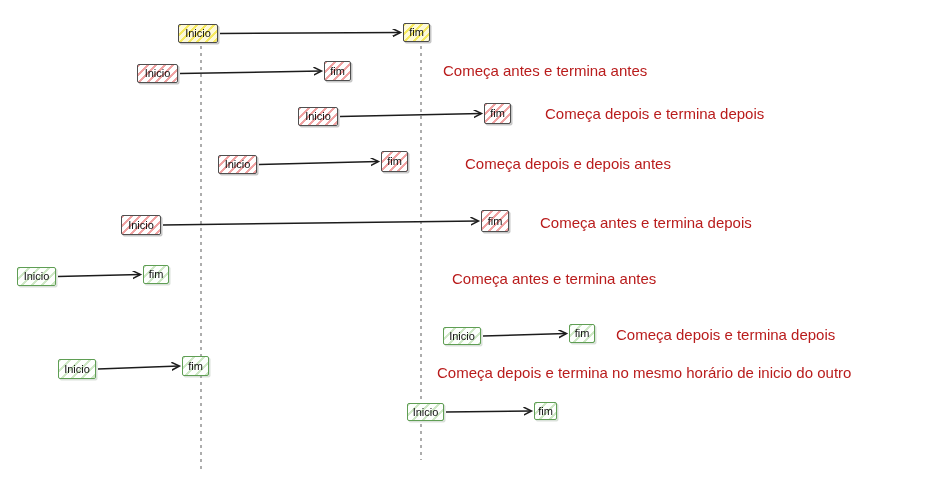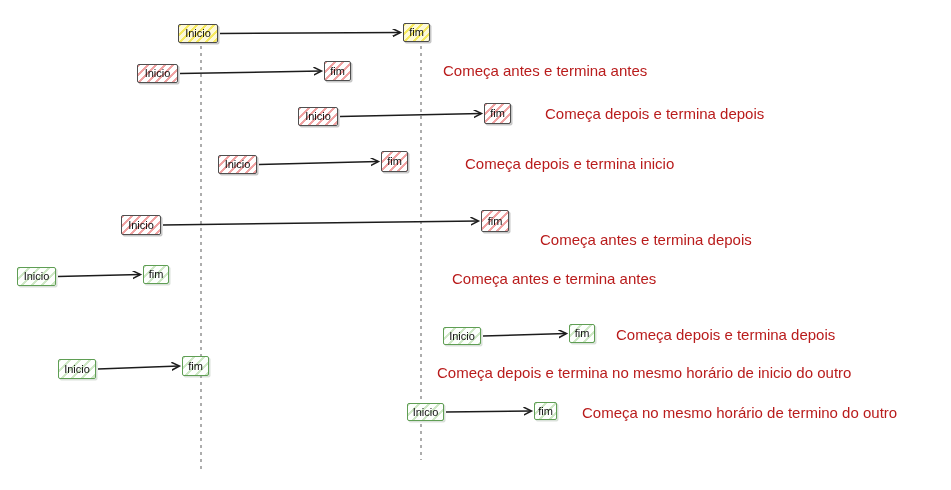--- a/index.html
+++ b/index.html
@@ -67,30 +67,29 @@
       <div class="box yellow" style="left: 178px; top: 24px; width: 40px; height: 19px;">Inicio</div>
       <div class="box yellow" style="left: 403px; top: 23px; width: 27px; height: 19px;">fim</div>
       <div class="box red" style="left: 137px; top: 64px; width: 41px; height: 19px;">Inicio</div>
       <div class="box red" style="left: 324px; top: 61px; width: 27px; height: 20px;">fim</div>
       <div class="caption" style="left: 443px; top: 62px;">Começa antes e termina antes</div>
       <div class="box red" style="left: 298px; top: 107px; width: 40px; height: 19px;">Inicio</div>
       <div class="box red" style="left: 484px; top: 103px; width: 27px; height: 21px;">fim</div>
       <div class="caption" style="left: 545px; top: 105px;">Começa depois e termina depois</div>
       <div class="box red" style="left: 218px; top: 155px; width: 39px; height: 19px;">Inicio</div>
       <div class="box red" style="left: 381px; top: 151px; width: 27px; height: 21px;">fim</div>
-      <div class="caption" style="left: 465px; top: 155px;">Começa depois e termina inicio</div>
+      <div class="caption" style="left: 465px; top: 155px;">Começa depois e depois antes</div>
       <div class="box red" style="left: 121px; top: 215px; width: 40px; height: 20px;">Inicio</div>
       <div class="box red" style="left: 481px; top: 210px; width: 28px; height: 22px;">fim</div>
-      <div class="caption" style="left: 540px; top: 214px; margin-top: 17px;">Começa antes e termina depois</div>
+      <div class="caption" style="left: 540px; top: 214px;">Começa antes e termina depois</div>
       <div class="box green" style="left: 17px; top: 267px; width: 39px; height: 19px;">Inicio</div>
       <div class="box green" style="left: 143px; top: 265px; width: 26px; height: 19px;">fim</div>
       <div class="caption" style="left: 452px; top: 270px;">Começa antes e termina antes</div>
       <div class="box green" style="left: 443px; top: 327px; width: 38px; height: 18px;">Inicio</div>
       <div class="box green" style="left: 569px; top: 324px; width: 26px; height: 19px;">fim</div>
       <div class="caption" style="left: 616px; top: 326px;">Começa depois e termina depois</div>
       <div class="box green" style="left: 58px; top: 359px; width: 38px; height: 20px;">Inicio</div>
       <div class="box green" style="left: 182px; top: 356px; width: 27px; height: 20px;">fim</div>
       <div class="caption" style="left: 437px; top: 364px;">Começa depois e termina no mesmo horário de inicio do outro</div>
       <div class="box green" style="left: 407px; top: 403px; width: 37px; height: 18px;">Inicio</div>
       <div class="box green" style="left: 534px; top: 402px; width: 23px; height: 18px;">fim</div>
-      <div class="caption" style="left: 582px; top: 404px;">Começa no mesmo horário de termino do outro</div>
     </div>
 </div>
 
 </body></html>

